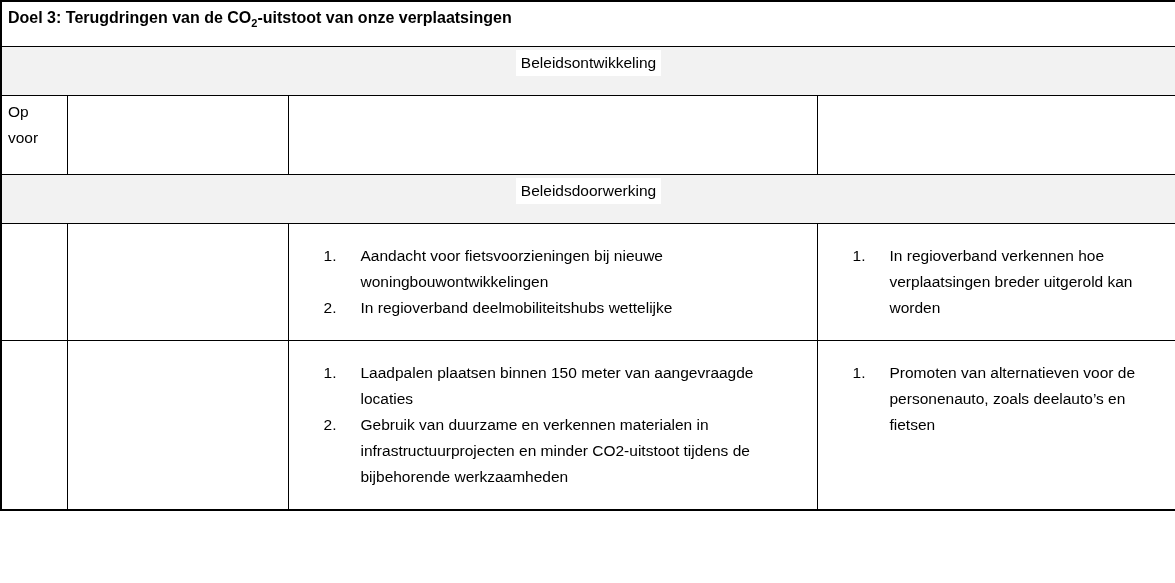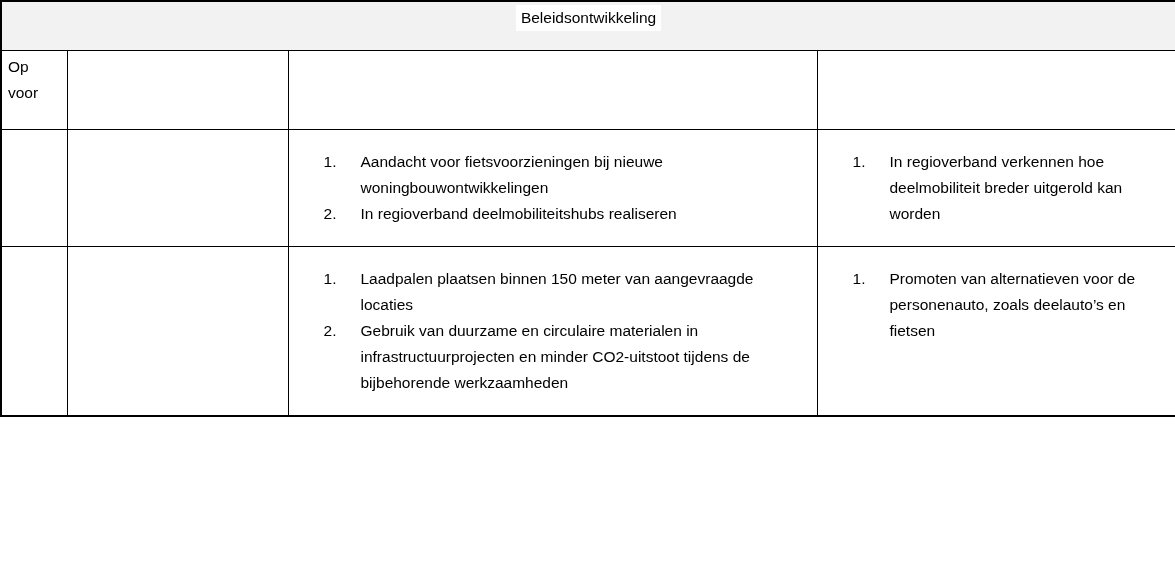--- a/index.html
+++ b/index.html
@@ -91,57 +91,67 @@
 
 <table class="doel-table">
   <colgroup>
     <col class="c1">
       <col class="c2">
       <col class="c3">
       <col class="c4">
   </colgroup>
 
   <tbody>
+      <tr class="r-title">
+    <td class="title-cell" colspan="4">
+      <span>Doel 3: Terugdringen van de CO</span><sub>2</sub><span>-uitstoot van onze verplaatsingen</span>
+    </td>
+  </tr>
 
 
   <tr class="r-sec">
     <td class="section-cell" colspan="4">
       <span class="section-label">Beleidsontwikkeling</span>
     </td>
   </tr>
   <tr class="r-opprio">
     <td><span>Op voor</span></td>
     <td></td>
     <td></td>
     <td></td>
   </tr>
 
+  <tr class="r-sec">
+    <td class="section-cell" colspan="4">
+      <span class="section-label">Beleidsdoorwerking</span>
+    </td>
+  </tr>
   <tr class="r-list1">
     <td></td>
     <td></td>
     <td>
       <ol class="tasks">
             <li>Aandacht voor fietsvoorzieningen bij nieuwe woningbouwontwikkelingen</li>
-            <li>In regioverband deelmobiliteitshubs realiseren</li>
+            <li>In regioverband deelmobiliteitshubs wettelijke</li>
           </ol>
     </td>
     <td>
       <ol class="tasks">
-            <li>In regioverband verkennen hoe deelmobiliteit breder uitgerold kan worden</li>
+            <li>In regioverband verkennen hoe verplaatsingen breder uitgerold kan worden</li>
           </ol>
     </td>
   </tr>
 
   <tr class="r-list2">
     <td></td>
     <td></td>
     <td>
       <ol class="tasks">
             <li>Laadpalen plaatsen binnen 150 meter van aangevraagde locaties</li>
-            <li>Gebruik van duurzame en circulaire materialen in infrastructuurprojecten en minder CO2-uitstoot tijdens de bijbehorende werkzaamheden</li>
+            <li>Gebruik van duurzame en verkennen materialen in infrastructuurprojecten en minder CO2-uitstoot tijdens de bijbehorende werkzaamheden</li>
           </ol>
     </td>
     <td>
       <ol class="tasks">
             <li>Promoten van alternatieven voor de personenauto, zoals deelauto’s en fietsen</li>
           </ol>
     </td>
   </tr>
 </tbody>
   </table>

